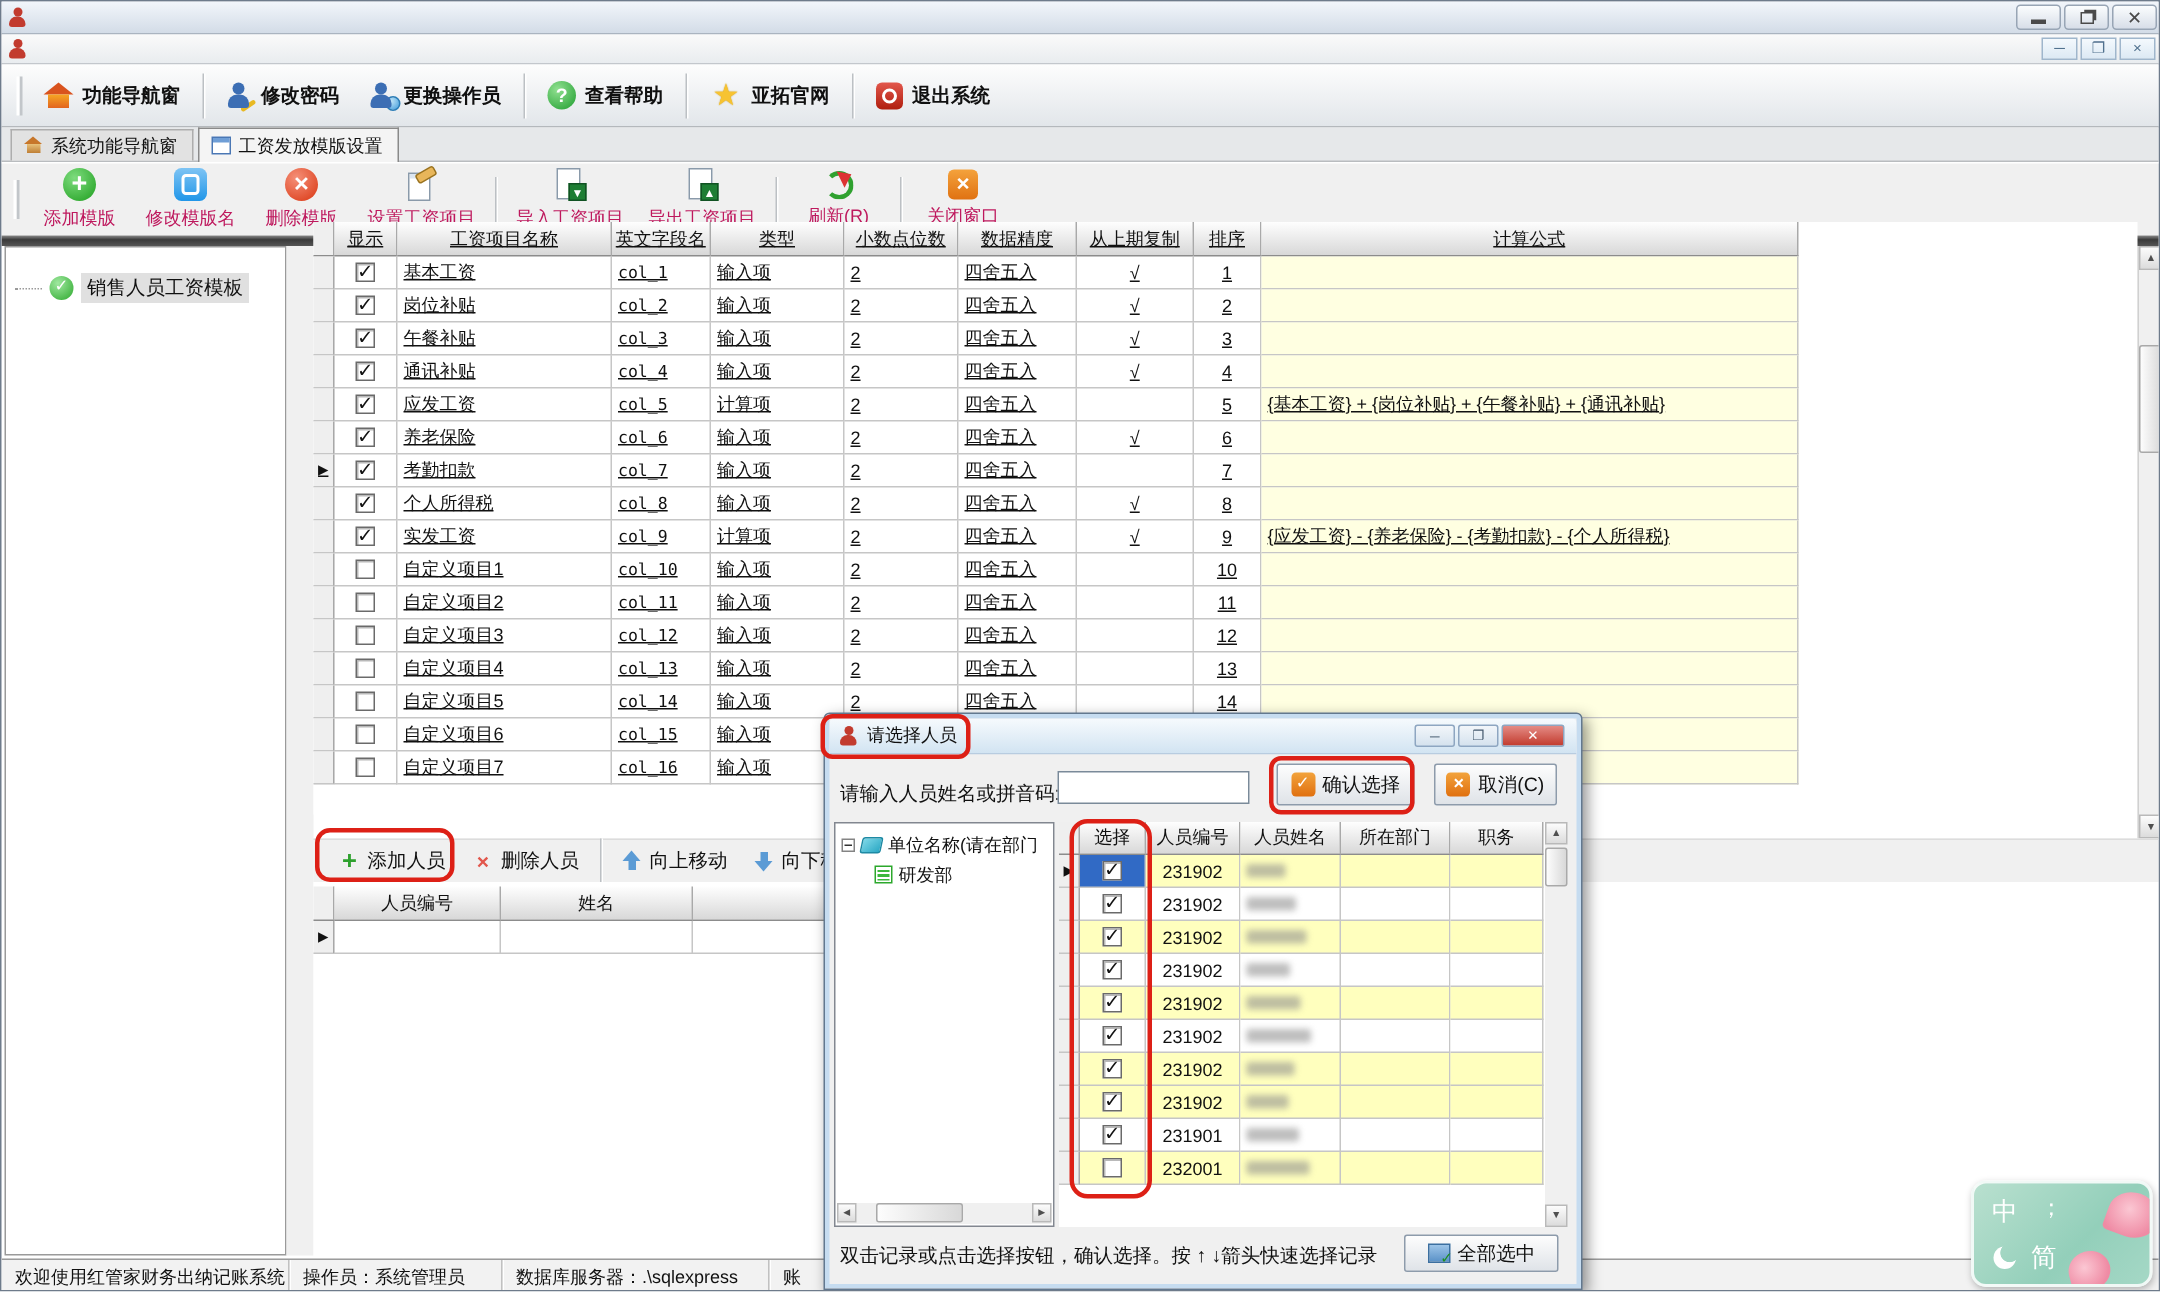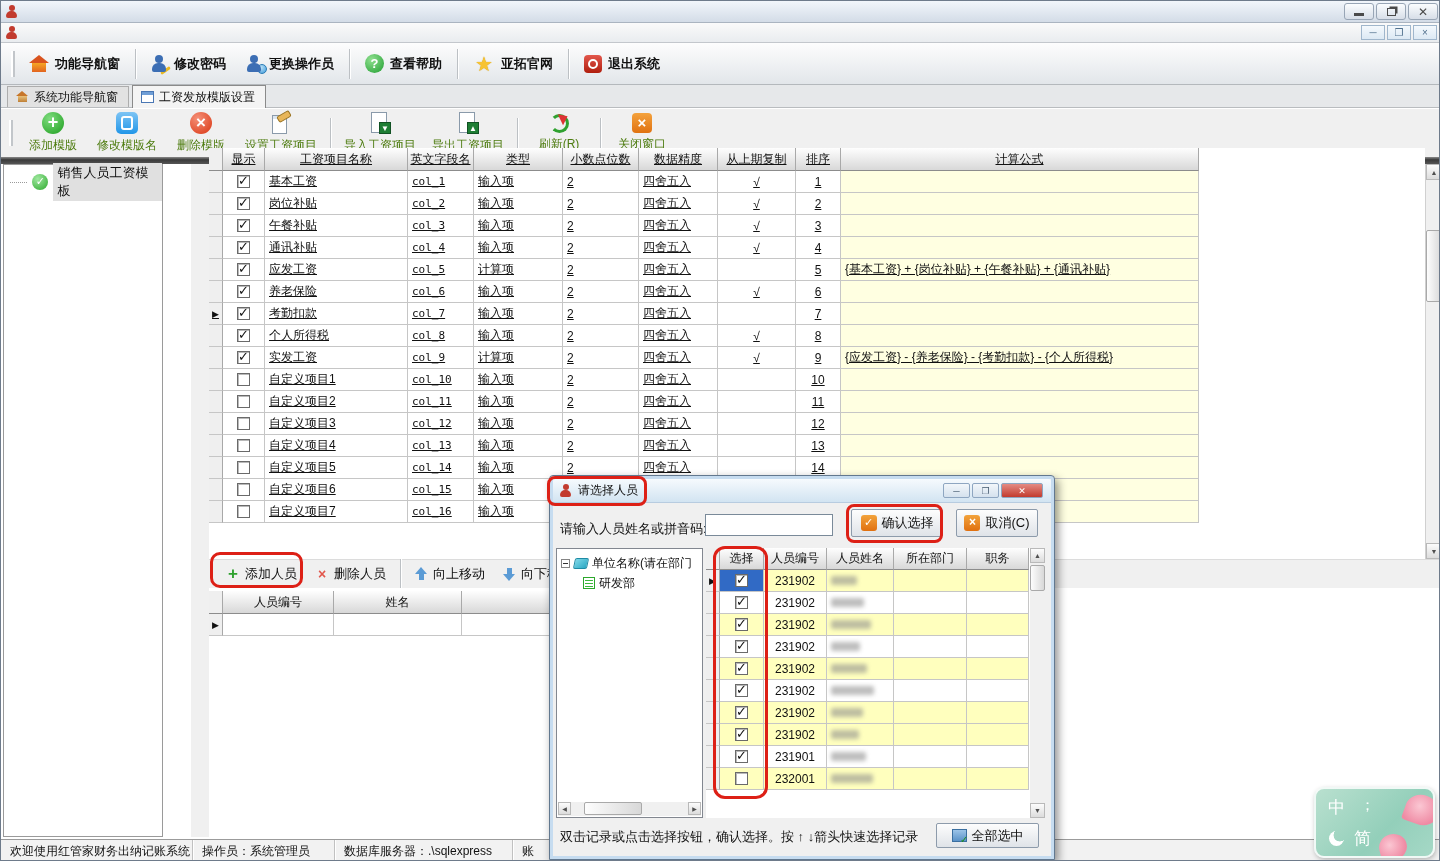--- a/index.html
+++ b/index.html
@@ -40,27 +40,27 @@
   #tabrow { position:absolute; left:0; top:84px; width:1440px; height:23px; background:#e6e8ea;
     border-bottom:1px solid #b9bcbf; display:flex; align-items:flex-end; padding-left:6px; gap:3px; }
   .tab { display:flex; align-items:center; gap:5px; padding:3px 10px 3px 8px; height:21px;
     background:#e2e2e2; border:1px solid #adadad; border-bottom:none; font-size:12px; }
   .tab.active { background:#f4f4f4; height:23px; border-color:#8a8a8a; position:relative; top:1px; }
 
   #toolbar2 { position:absolute; left:0; top:107px; width:1440px; height:49px; background:#f0f0f0;
     border-top:1px solid #fff; display:flex; align-items:center; padding-left:4px; }
   .tb2-btn { display:flex; flex-direction:column; align-items:center; justify-content:center;
     gap:3px; min-width:72px; padding:2px 8px; height:46px; }
-  .tb2-label { font-size:12px; color:#4d7c0f; white-space:nowrap; }
+  .tb2-label { font-size:12px; color:#be185d; white-space:nowrap; }
   #darkline { position:absolute; left:0; top:156px; width:1440px; height:7px;
     background:linear-gradient(#8a8a8a,#3a3a3a 40%,#555); }
 
   
-  #left-tree { position:absolute; left:2px; top:163px; width:160px; height:673px; background:#fff;
-    border:1px solid #9a9a9a; padding-top:6px; }
+  #left-tree { position:absolute; left:2px; top:163px; width:188px; height:673px; background:#fff;
+    border:1px solid #9a9a9a; padding-top:16px; }
   .tree-row { display:flex; align-items:center; gap:5px; padding-left:6px; height:22px; }
   .tree-dots { width:18px; border-top:1px dotted #9a9a9a; }
   .tree-label-sel { background:#e0e0e0; padding:1px 4px; font-size:13px; }
   #splitter { position:absolute; left:190px; top:163px; width:18px; height:673px; background:#f0f0f0; }
 
   #grid-zone { position:absolute; left:208px; top:147px; width:1216px; height:395px; background:#fff;text-decoration:underline; }
   .grid-row { display:flex; }
   .gcell { border-right:1px solid #c6c6c6; border-bottom:1px solid #c6c6c6; display:flex;
     align-items:center; padding:0 4px; overflow:hidden; white-space:nowrap; height:22px; font-size:12px; }
   .gcell.hdr { background:linear-gradient(#fefefe,#d8d8d8); border-right:1px solid #a9a9a9;

